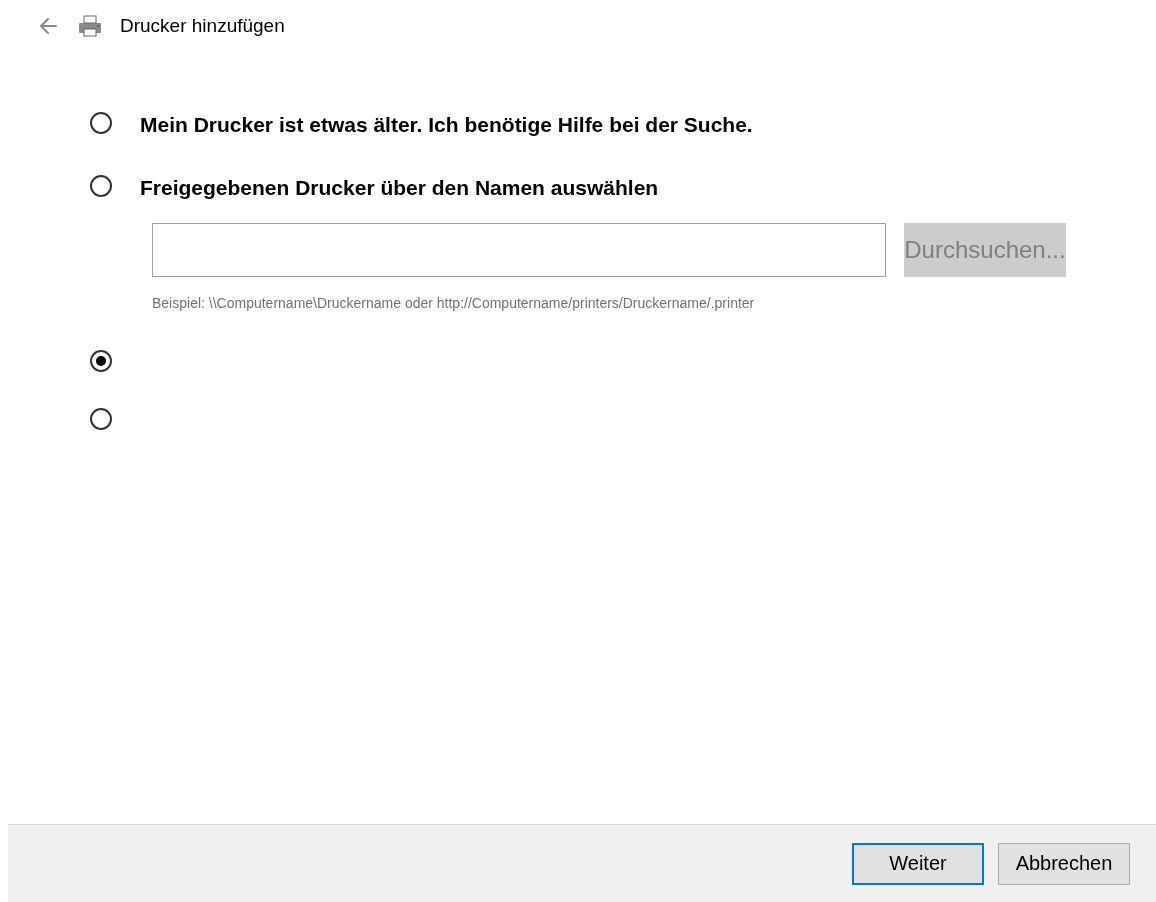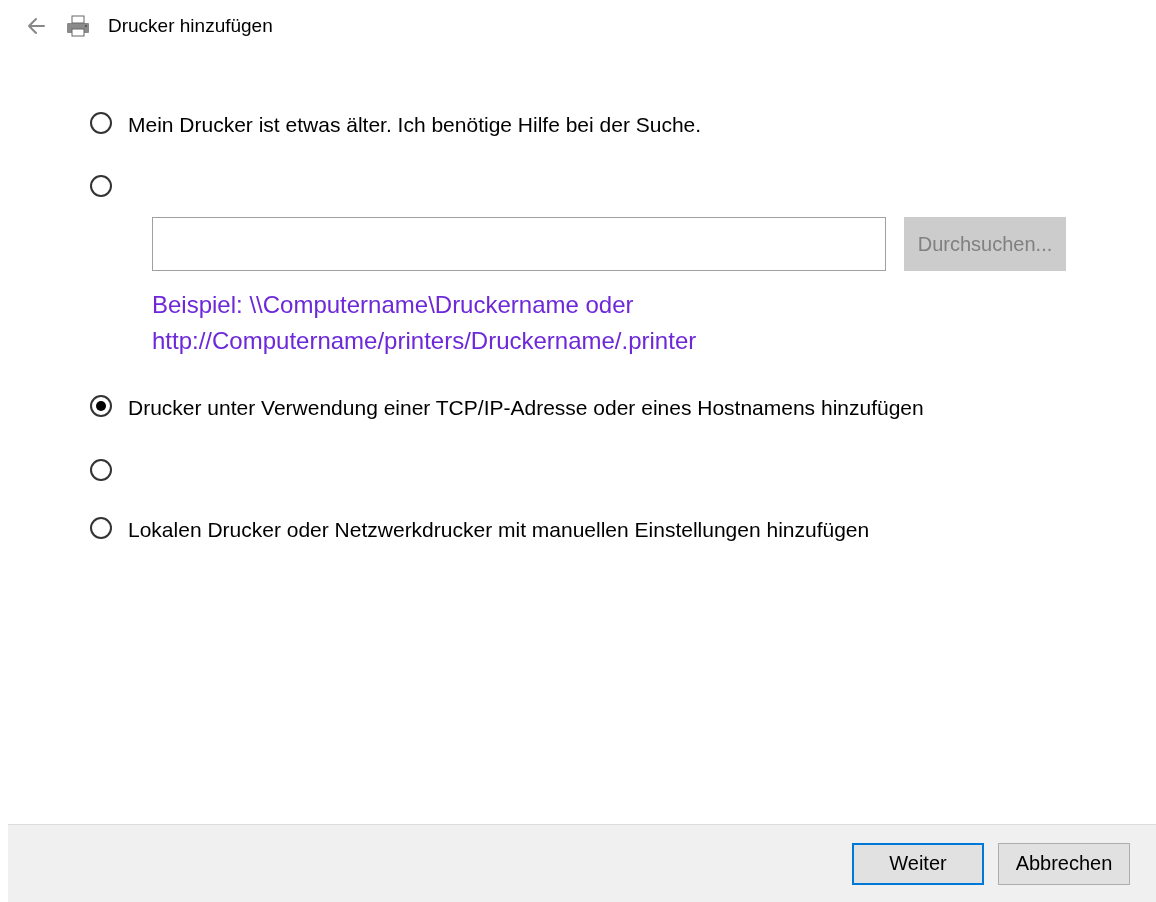--- a/index.html
+++ b/index.html
@@ -11,21 +11,21 @@
       font-family: "Segoe UI", Tahoma, sans-serif;
       background: #ffffff;
       width: 1156px;
       height: 902px;
       overflow: hidden;
       position: relative;
     }
     .header-bar {
       display: flex;
       align-items: center;
-      padding: 12px 20px 10px 20px;
+      padding: 12px 20px 10px 32px;
       gap: 16px;
     }
     .back-arrow {
       width: 28px;
       height: 28px;
       display: flex;
       align-items: center;
       justify-content: center;
       cursor: pointer;
     }
@@ -49,22 +49,23 @@
       margin-bottom: 100px;
     }
     .options {
       display: flex;
       flex-direction: column;
       gap: 34px;
     }
     .radio-row {
       display: flex;
       align-items: flex-start;
-      gap: 16px;
+      gap: 28px;
       cursor: pointer;
+      font-weight: bold;
     }
     .radio-outer {
       width: 22px;
       height: 22px;
       border: 2px solid #333;
       border-radius: 50%;
       flex-shrink: 0;
       display: flex;
       align-items: center;
       justify-content: center;
@@ -102,27 +103,27 @@
       font-size: 18px;
       padding: 0 8px;
       outline: none;
     }
     .browse-btn {
       width: 162px;
       height: 54px;
       background: #cccccc;
       border: none;
       color: #808080;
-      font-size: 20px;
+      font-size: 24px;
       font-family: inherit;
       cursor: default;
     }
     .example-text {
-      font-size: 24px;
-      color: #6d28d9;
+      font-size: 14px;
+      color: #737373;
       line-height: 1.5;
       max-width: 760px;
     }
     .footer {
       position: absolute;
       bottom: 0;
       left: 8px;
       right: 0;
       height: 78px;
       background: #f0f0f0;
@@ -170,43 +171,39 @@
 
   <div class="options">
 
     <div class="radio-row">
       <span class="radio-outer"></span>
       <span class="radio-label">Mein Drucker ist etwas älter. Ich benötige Hilfe bei der Suche.</span>
     </div>
 
     <div class="radio-row">
       <span class="radio-outer"></span>
+      <span class="radio-label">Freigegebenen Drucker über den Namen auswählen</span>
     </div>
 
     <div class="share-sub">
       <div class="share-input-row">
         <input type="text" class="share-input" value="" style="">
         <button class="browse-btn" disabled="">Durchsuchen...</button>
       </div>
       <div class="example-text">Beispiel: \\Computername\Druckername oder http://Computername/printers/Druckername/.printer</div>
     </div>
 
     <div class="radio-row radio-selected">
       <span class="radio-outer"></span>
-      <span class="radio-label">Drucker unter Verwendung einer TCP/IP-Adresse oder eines Hostnamens hinzufügen</span>
     </div>
 
     <div class="radio-row">
       <span class="radio-outer"></span>
     </div>
 
-    <div class="radio-row">
-      <span class="radio-outer"></span>
-      <span class="radio-label">Lokalen Drucker oder Netzwerkdrucker mit manuellen Einstellungen hinzufügen</span>
-    </div>
 
   </div>
 </div>
 
 <div class="footer">
   <button class="footer-btn primary">Weiter</button>
   <button class="footer-btn">Abbrechen</button>
 </div>
 
 </body></html>

